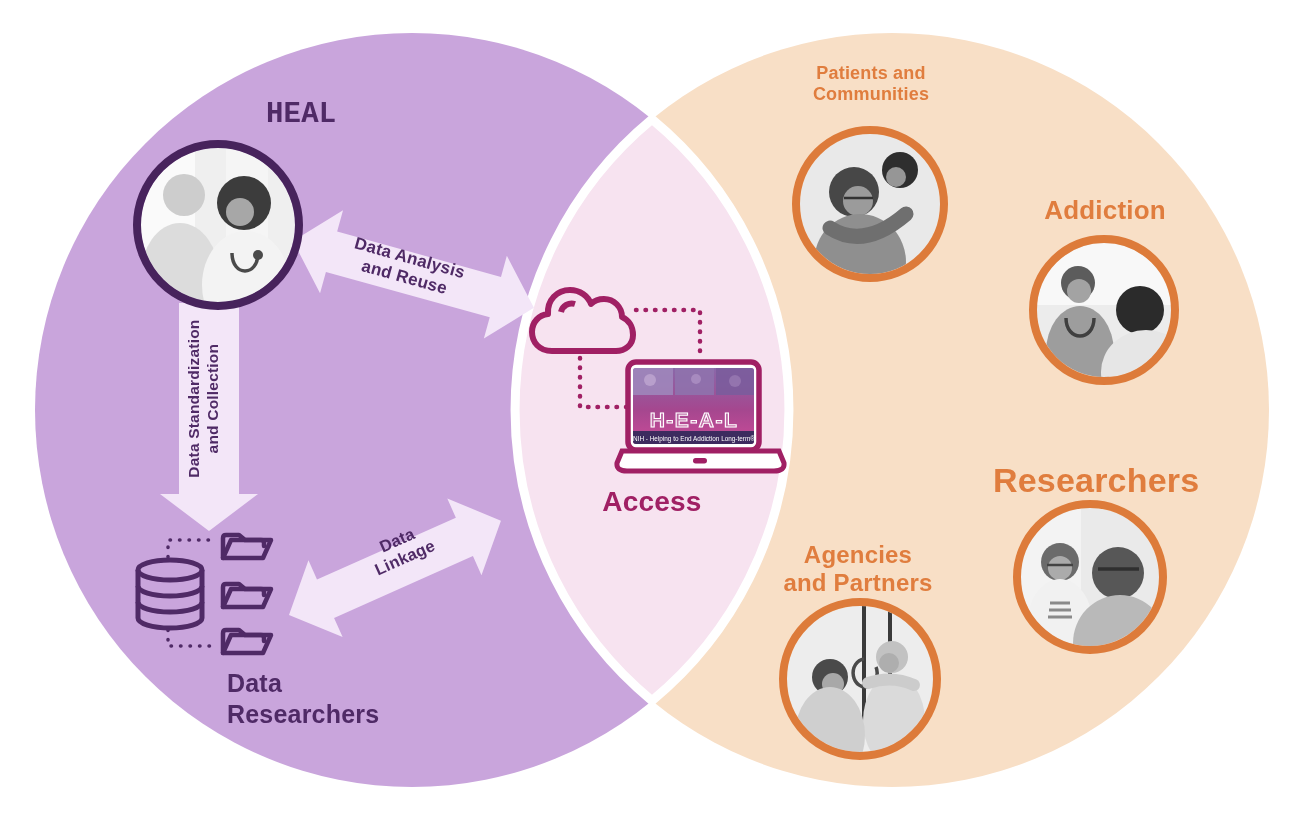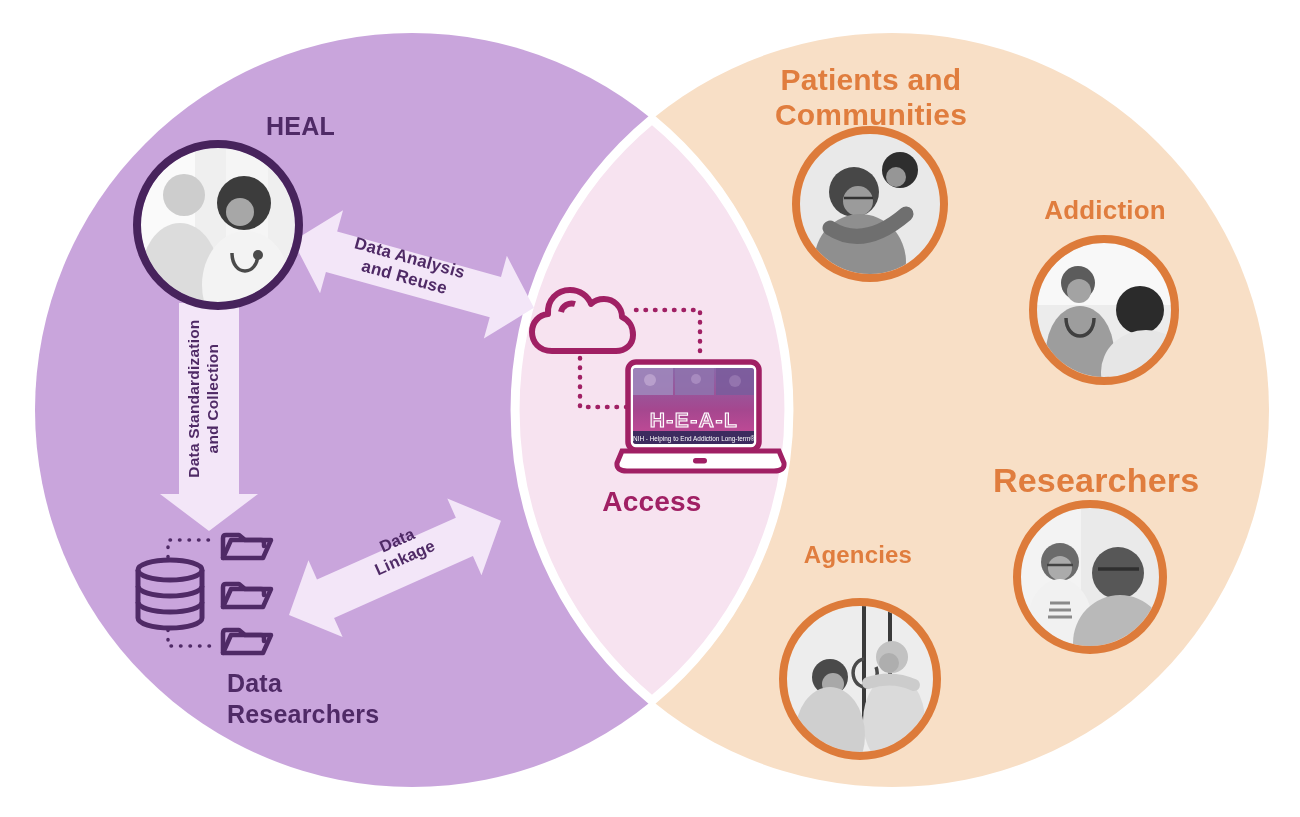--- a/index.html
+++ b/index.html
@@ -18,27 +18,27 @@
     position:relative;width:1300px;height:817px;background:#fff;overflow:hidden;
     font-family:"Liberation Sans","DejaVu Sans",sans-serif;
   }
   .stage svg.base{position:absolute;left:0;top:0;}
   .lbl{position:absolute;font-weight:700;letter-spacing:.2px;}
   .lbl span{display:block;}
   .dark{color:var(--dark-purple);}
   .orange{color:var(--orange);}
   .magenta{color:var(--magenta);}
   .center-txt{text-align:center;}
-  #lbl-investigators{left:266px;top:111px;font-size:25px;line-height:1.25;}
+  #lbl-investigators{left:266px;top:97px;font-size:29px;line-height:1.25;font-family:Liberation Mono, monospace;}
   #lbl-analysis{left:312px;top:248px;width:190px;font-size:17px;line-height:1.16;transform:rotate(15.5deg);}
   #lbl-standardization{left:94px;top:380px;width:220px;font-size:15.5px;line-height:1.2;transform:rotate(-90deg);text-align:center;}
   #lbl-linkage{left:341px;top:530px;width:120px;font-size:16.5px;line-height:1.15;transform:rotate(-24deg);text-align:center;}
   #lbl-repositories{left:227px;top:668px;font-size:25px;line-height:1.22;}
   #lbl-search{left:552px;top:486px;width:200px;font-size:28px;line-height:1.13;}
-  #lbl-patients{left:761px;top:63px;width:220px;font-size:30px;line-height:1.15;}
+  #lbl-patients{left:761px;top:63px;width:220px;font-size:18px;line-height:1.15;}
   #lbl-clinicians{left:1005px;top:195px;width:200px;font-size:26px;}
   #lbl-researchers{left:993px;top:461px;width:200px;font-size:34px;}
   #lbl-agencies{left:758px;top:541px;width:200px;font-size:24px;line-height:1.15;}
   
   .f-purple{fill:var(--left-circle);}
   .f-peach{fill:var(--right-circle);}
   .f-lens{fill:var(--overlap-lens);stroke:#ffffff;stroke-width:9;}
   .f-arrow{fill:var(--arrow-fill);}
   .s-magenta{stroke:var(--magenta);fill:none;}
   .s-purple{stroke:var(--dark-purple);fill:none;}
@@ -243,15 +243,16 @@
   <span>Patients and</span>
   <span>Communities</span>
 </div>
 
 <div class="lbl orange center-txt" id="lbl-clinicians">Addiction</div>
 
 <div class="lbl orange center-txt" id="lbl-researchers">Researchers</div>
 
 <div class="lbl orange center-txt" id="lbl-agencies">
   <span>Agencies</span>
+  <span>and Partners</span>
 </div>
 
 </div>
 
 </body></html>

